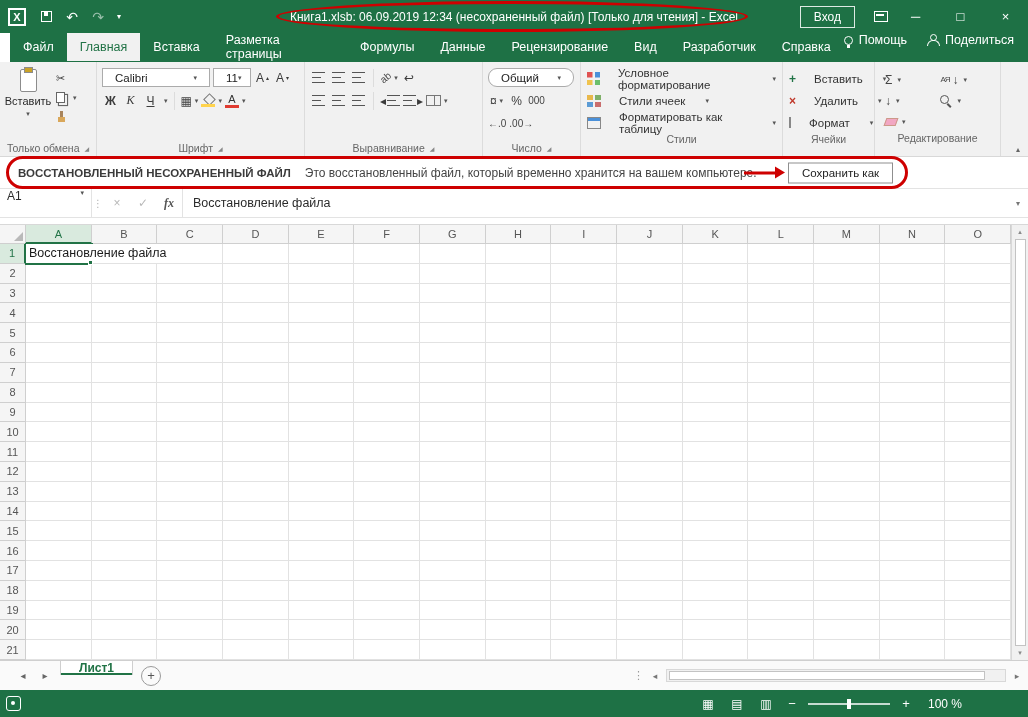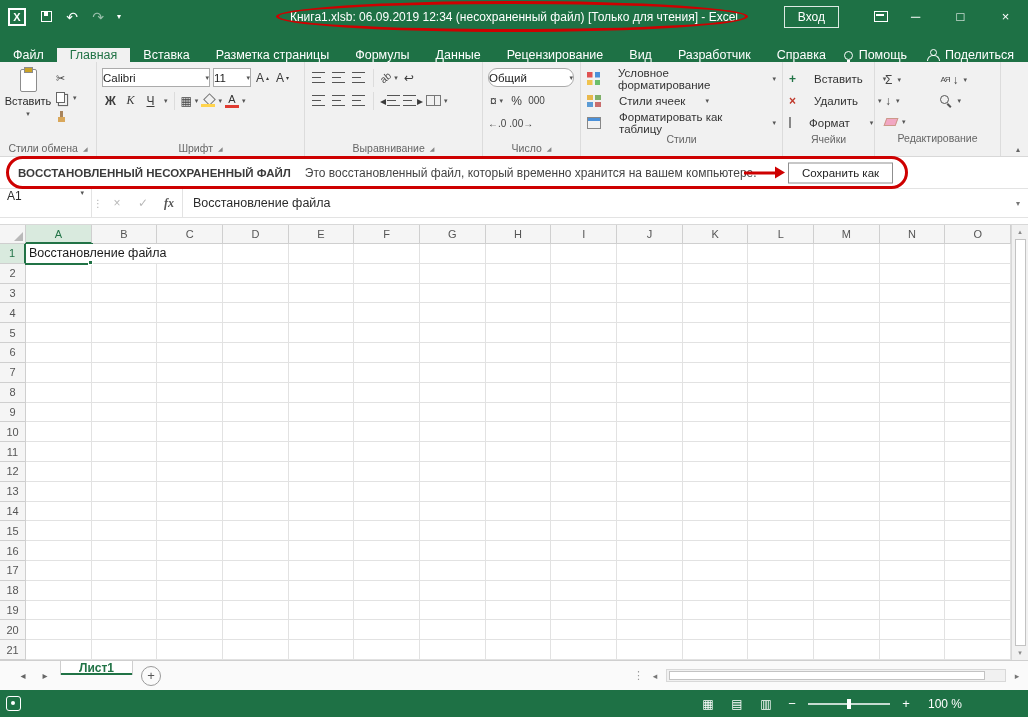--- a/index.html
+++ b/index.html
@@ -15,27 +15,27 @@
 .qat{display:flex;align-items:center;gap:2px;padding-left:8px;z-index:2;}
 .excel-logo{width:18px;height:18px;border:2px solid #fff;display:flex;align-items:center;justify-content:center;font-weight:bold;font-size:11px;margin-right:6px;}
 .qbtn{width:24px;height:26px;display:flex;align-items:center;justify-content:center;font-size:14px;color:#fff;}
 .qbtn.dim{opacity:.55;}
 .qbtn.qdd{width:14px;font-size:8px;}
 .icon-save{width:11px;height:11px;border:1.5px solid #fff;position:relative;display:inline-block;}
 .icon-save::after{content:"";position:absolute;left:2px;top:0;width:4px;height:4px;background:#fff;}
 .tb-title{position:absolute;left:0;right:0;text-align:center;font-size:12px;z-index:1;}
 .annot-ellipse{position:absolute;left:276px;top:1px;width:472px;height:31px;border:3px solid var(--red);border-radius:50%;pointer-events:none;z-index:3;}
 .tb-right{margin-left:auto;display:flex;align-items:center;z-index:2;}
-.signin{border:1px solid rgba(255,255,255,.85);padding:3px 13px;font-size:12px;margin-right:30px;}
+.signin{border:1px solid rgba(255,255,255,.85);padding:3px 13px;font-size:12px;margin-right:14px;}
 .icon-ribbonopts{width:14px;height:11px;border:1.5px solid #fff;position:relative;display:inline-block;}
 .icon-ribbonopts::after{content:"";position:absolute;left:1px;top:2px;width:8px;height:1.5px;background:#fff;}
 .winbtn{width:45px;height:33px;display:flex;align-items:center;justify-content:center;font-size:13px;}
 
 
-.tabrow{flex:0 0 29px;background:var(--green);display:flex;align-items:flex-end;color:#fff;}
+.tabrow{flex:0 0 29px;background:var(--green);display:flex;align-items:flex-start;color:#fff;margin-left:10px;}
 .tabstrip{display:flex;align-items:stretch;}
 .rtab{padding:0 13px;display:flex;align-items:center;font-size:12.5px;cursor:default;}
 .rtab.active{background:var(--ribbon);color:var(--accent);}
 .tabrow-right{margin-left:auto;display:flex;align-items:center;gap:20px;padding-right:14px;font-size:12.5px;}
 .trbtn{display:flex;align-items:center;}
 .icon-bulb{width:9px;height:9px;border:1.5px solid #fff;border-radius:50%;position:relative;margin-right:6px;display:inline-block;}
 .icon-bulb::after{content:"";position:absolute;left:2px;top:8px;width:3px;height:3px;background:#fff;}
 .icon-person{width:12px;height:12px;position:relative;margin-right:6px;display:inline-block;}
 .icon-person::before{content:"";position:absolute;left:3px;top:0;width:5px;height:5px;border:1.3px solid #fff;border-radius:50%;}
 .icon-person::after{content:"";position:absolute;left:0px;top:6px;width:11px;height:5px;border:1.3px solid #fff;border-radius:6px 6px 0 0;border-bottom:none;}
@@ -49,21 +49,21 @@
 .rg-label{height:16px;font-size:10.5px;color:#666;display:flex;align-items:center;justify-content:center;gap:5px;}
 .launcher{font-size:6px;color:#888;}
 .dd{font-size:7px;color:#555;line-height:1;}
 .cdd{font-size:7px;color:#555;margin-left:2px;}
 .vr{width:1px;height:18px;background:#dcdcdc;margin:0 3px;}
 .tbtn{min-width:17px;height:19px;display:flex;align-items:center;justify-content:center;color:#3b3b3b;font-size:12px;gap:1px;}
 .tbtn.b{font-weight:bold;}
 .tbtn.i{font-style:italic;font-family:"Liberation Serif",serif;}
 .tbtn.u{text-decoration:underline;}
 .tri{font-size:6px;margin-left:1px;}
-.combo{background:#fff;border:1px solid #ababab;height:19px;display:flex;align-items:center;padding:0 0;font-size:11.5px;color:#222;}
+.combo{background:#fff;border:1px solid #ababab;height:19px;display:flex;align-items:center;padding:0 12px;font-size:11.5px;color:#222;}
 .w-font{width:108px;}
 .w-size{width:38px;}
 .combo .cdd{margin-left:auto;}
 
 .g-clipboard{width:97px;}
 .paste-btn{width:52px;display:flex;flex-direction:column;align-items:center;justify-content:flex-start;gap:3px;padding-top:5px;font-size:11px;}
 .icon-clipboard{width:17px;height:23px;border:1.5px solid #8c8c8c;background:#fff;border-radius:2px;position:relative;}
 .icon-clipboard::before{content:"";position:absolute;left:3px;top:-3px;width:7px;height:4px;background:#c9a227;border:1px solid #8c8c8c;}
 .clip-mini{display:flex;flex-direction:column;gap:4px;padding:7px 0 0 2px;}
 .mini-btn{display:flex;align-items:center;gap:3px;font-size:11px;color:#444;height:15px;}
@@ -259,21 +259,21 @@
           <span class="mini-btn">
               <span class="icon-copy"></span>
               <span class="cdd">▾</span>
             </span>
           <span class="mini-btn">
               <span class="icon-brush"></span>
             </span>
         </div>
       </div>
       <div class="rg-label">
-          <span>Стили обмена</span>
+          <span>Только обмена</span>
           <span class="launcher">◢</span>
         </div>
     </div>
 
     <div class="rgroup g-font">
       <div class="rg-rows">
         <div class="r-row">
           <div class="combo w-font">
               <span>Calibri</span>
               <span class="cdd">▾</span>

